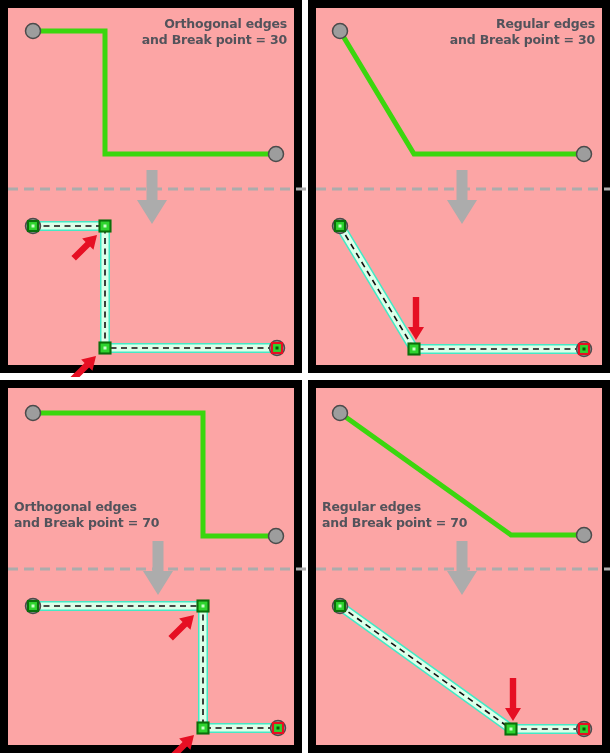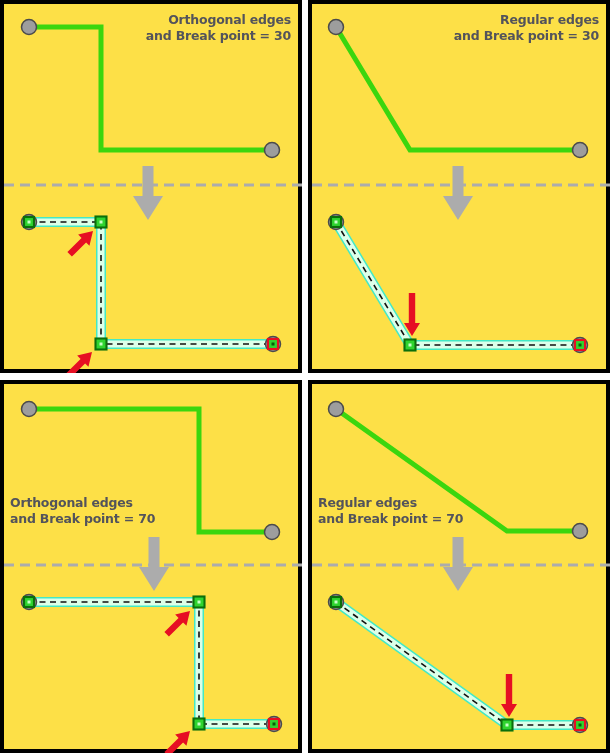--- a/index.html
+++ b/index.html
@@ -1,19 +1,19 @@
 <!DOCTYPE html>
 <html><head>
 <meta charset="utf-8">
 <style>
   html,body{margin:0;padding:0;background:#ffffff;}
   .canvas{position:relative;width:610px;height:753px;background:#ffffff;
           font-family:"DejaVu Sans","Liberation Sans",sans-serif;overflow:hidden;}
-  .panel{position:absolute;width:302px;height:373px;border:4px solid #000000;
-         background:#fde047;box-sizing:border-box;}
+  .panel{position:absolute;width:302px;height:373px;border:8px solid #000000;
+         background:#fca5a5;box-sizing:border-box;}
   #panel-0{left:0;top:0;}
   #panel-1{left:308px;top:0;}
   #panel-2{left:0;top:380px;}
   #panel-3{left:308px;top:380px;}
   .panel svg{position:absolute;left:0;top:0;width:298px;height:369px;display:block;}
   .caption{position:absolute;font-weight:bold;font-size:12.5px;line-height:16px;
            color:#53535b;letter-spacing:-0.2px;white-space:nowrap;}
   .caption span{display:block;}
   .cap-tr{top:8px;right:7px;text-align:right;}
   .cap-ml{top:111px;left:6px;text-align:left;}

